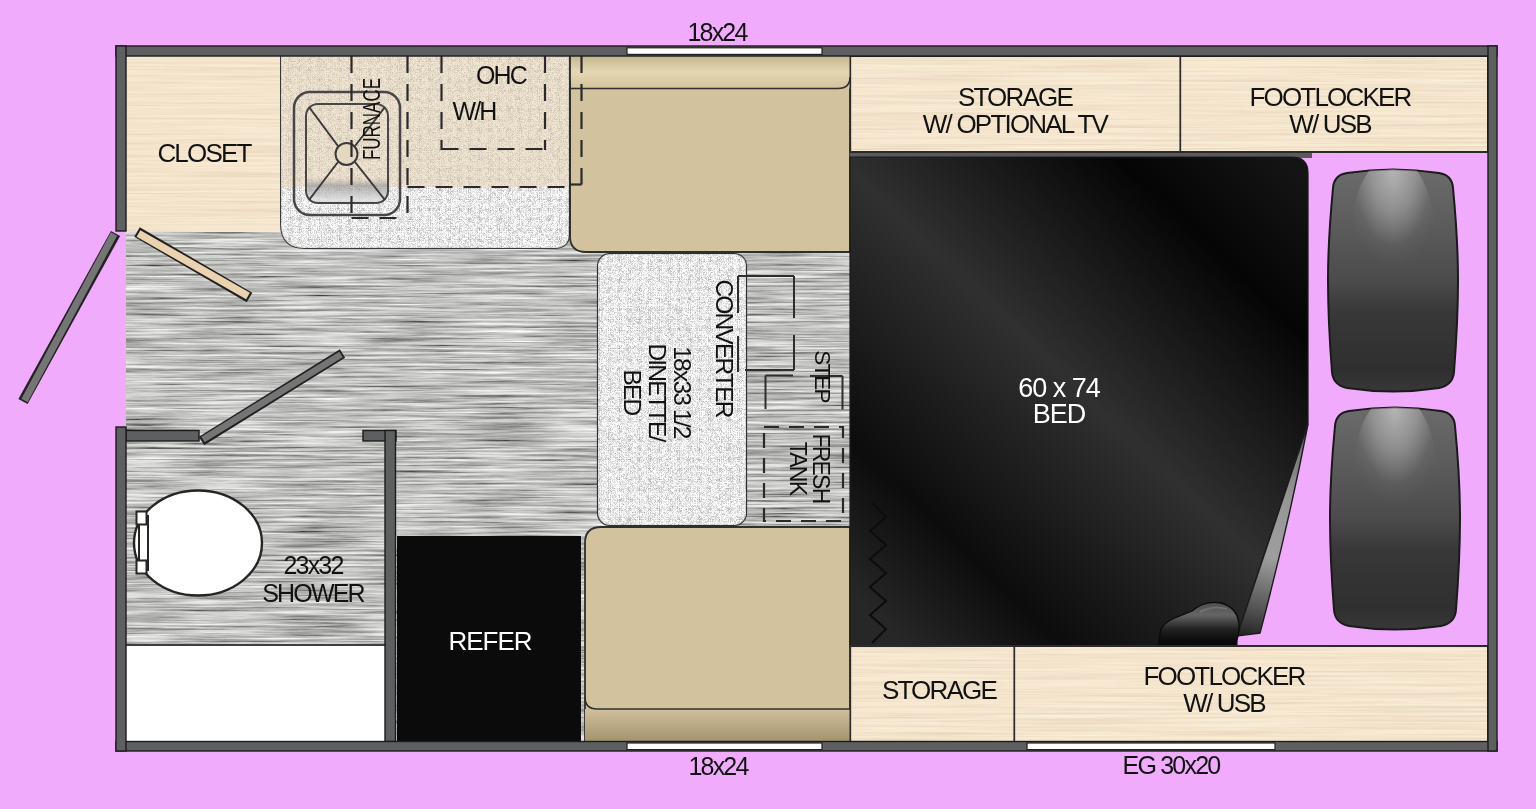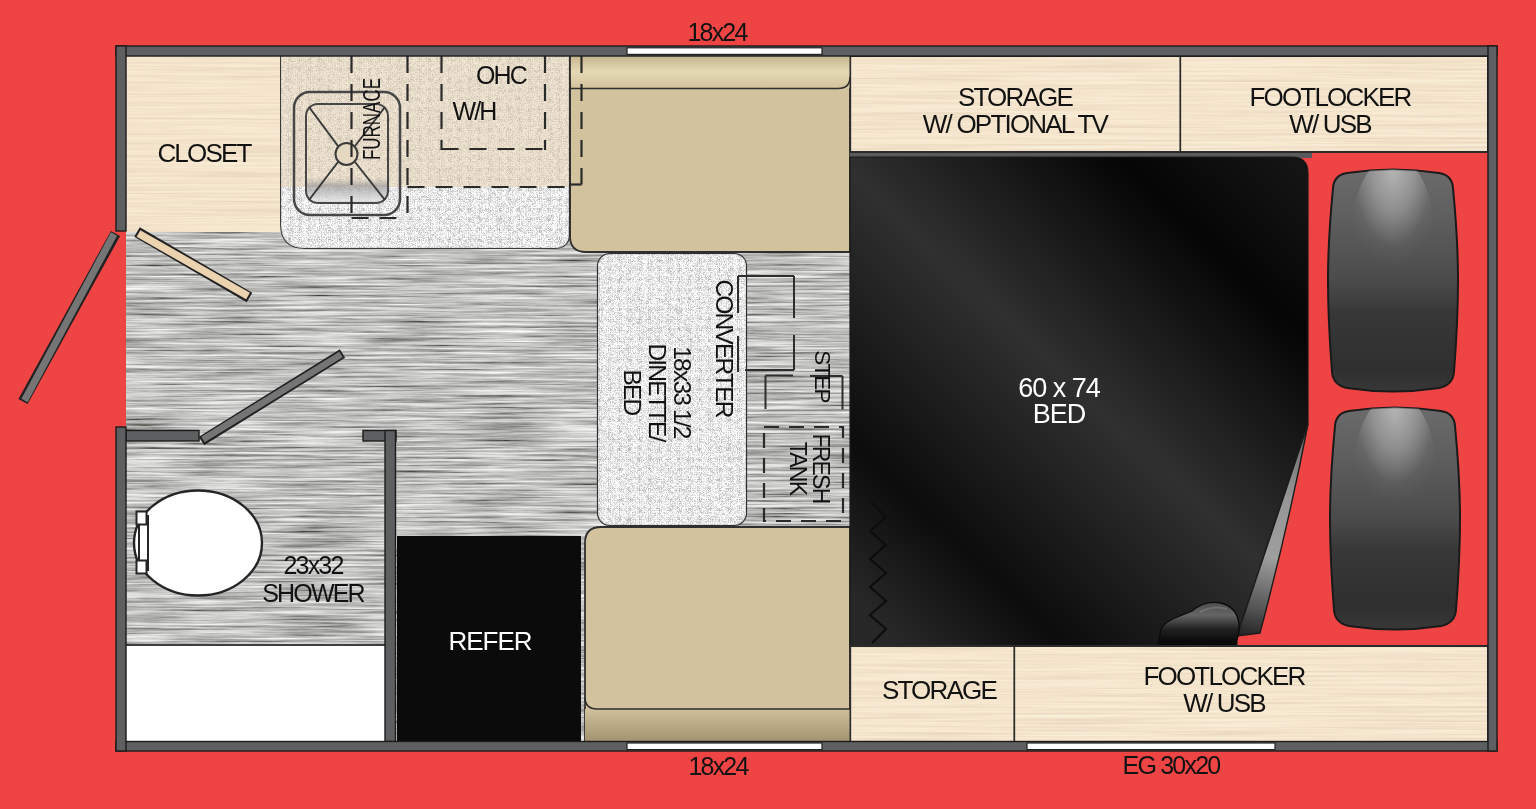--- a/index.html
+++ b/index.html
@@ -1,16 +1,16 @@
 <!DOCTYPE html>
 <html><head>
 <meta charset="utf-8">
 <style>
 html,body{margin:0;padding:0;background:#fff;}
-#c{position:relative;width:1536px;height:809px;overflow:hidden;background:#ef4444;font-family:"Liberation Sans",sans-serif;}
+#c{position:relative;width:1536px;height:809px;overflow:hidden;background:#f0abfc;font-family:"Liberation Sans",sans-serif;}
 text{font-family:"Liberation Sans",sans-serif;fill:#121212;letter-spacing:-1.8px;}
 </style>
 </head>
 <body>
 <div id="c">
 <svg width="1536" height="809" viewBox="0 0 1536 809">
 <defs>
 <filter id="floorTex" x="0" y="0" width="100%" height="100%">
 <feTurbulence type="fractalNoise" baseFrequency="0.011 0.42" numOctaves="5" seed="3"></feTurbulence>
 <feColorMatrix type="saturate" values="0"></feColorMatrix>

